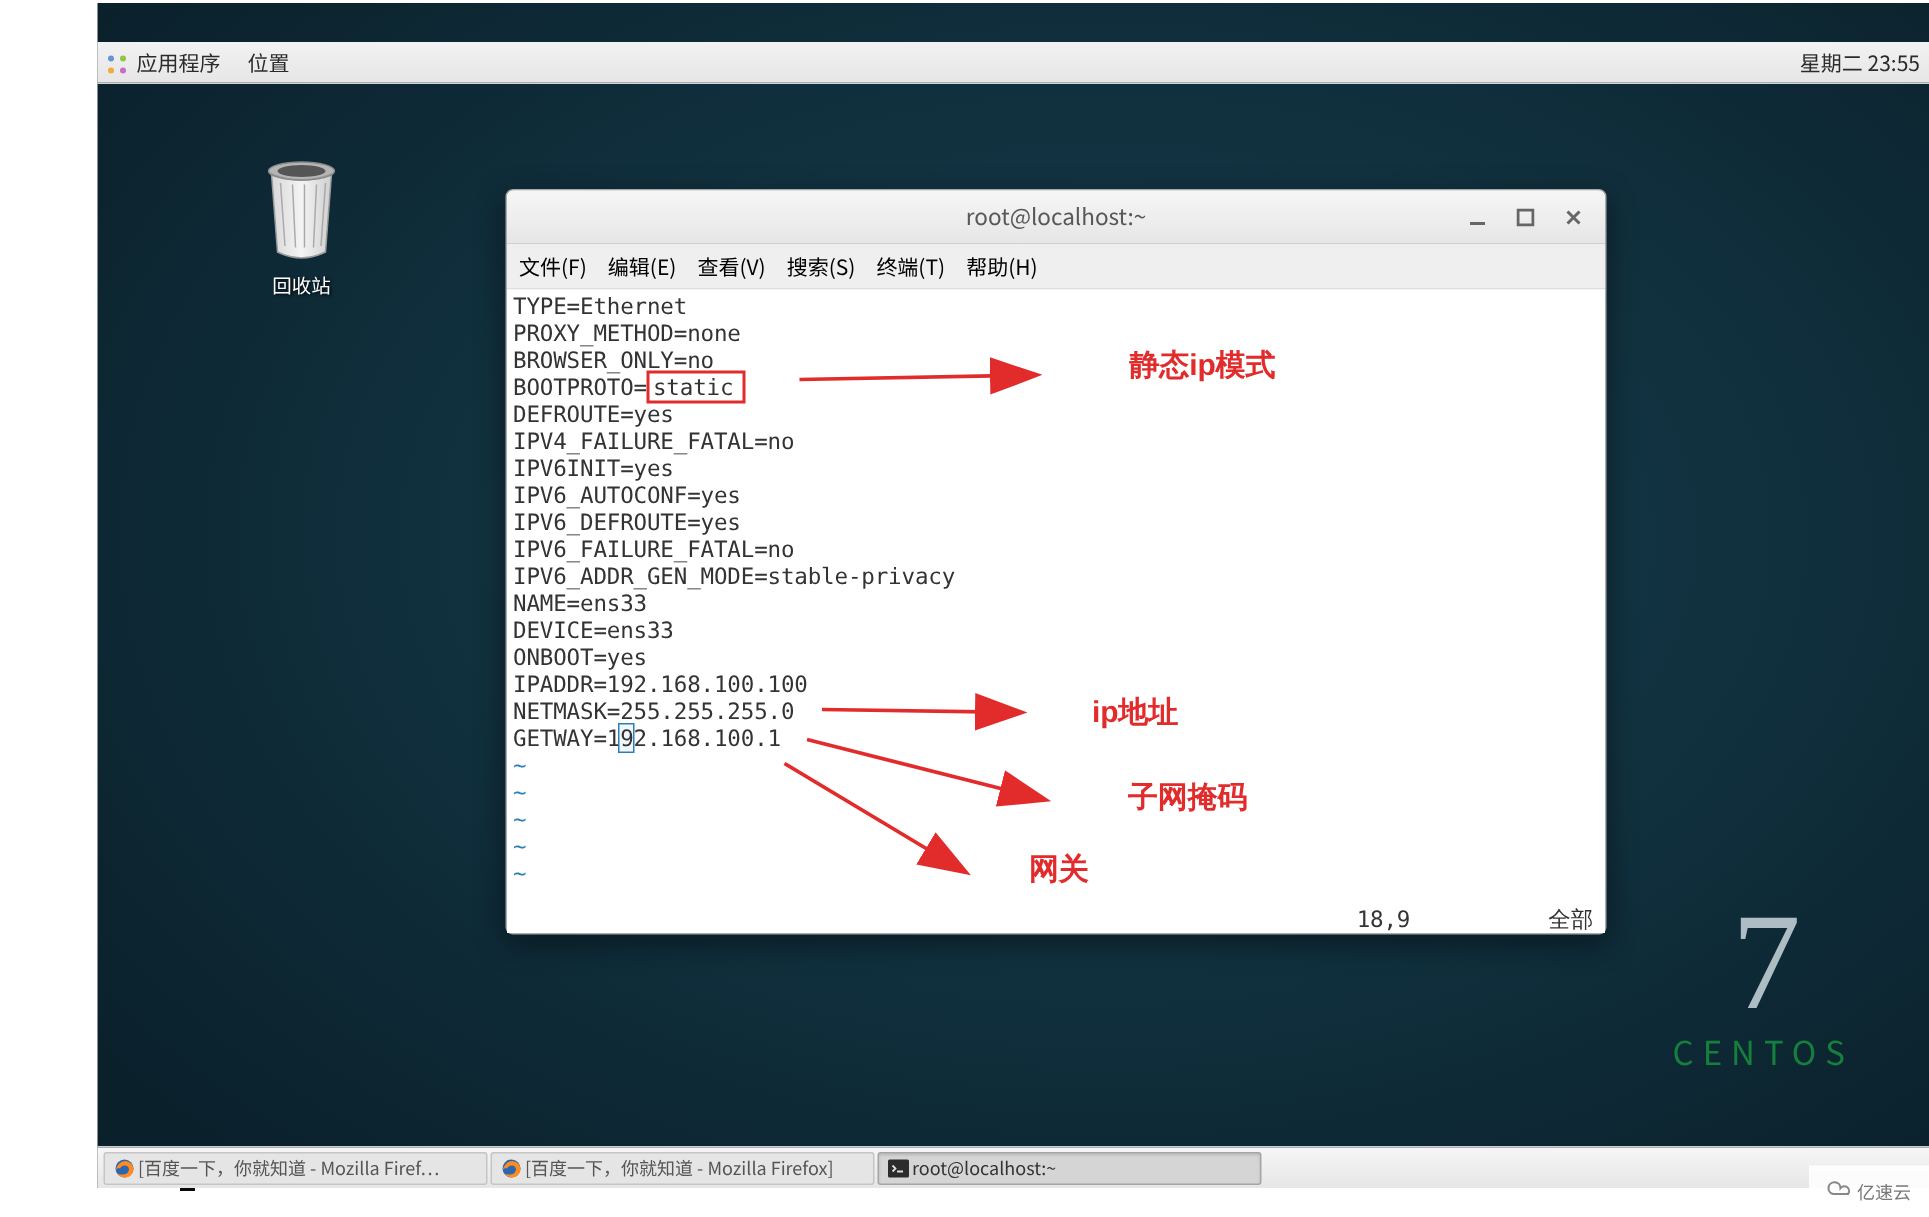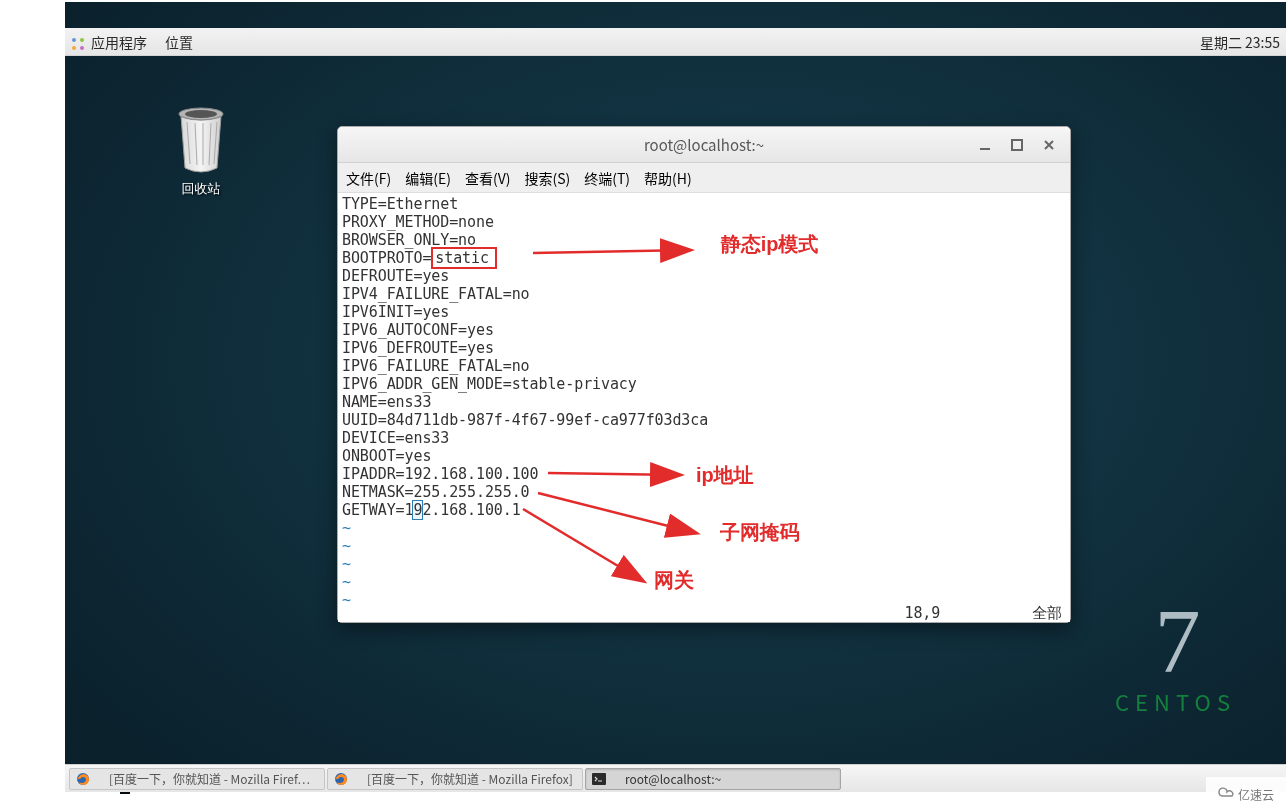--- a/index.html
+++ b/index.html
@@ -62,21 +62,21 @@
 .top-panel .apps-icon {
   width: 14px; height: 14px;
   margin-right: 6px;
   display: inline-block;
 }
 .top-panel .menu-item { margin-right: 18px; cursor: pointer; }
 .top-panel .clock { margin-left: auto; font-size: 14px; }
 
 .desktop-icons {
   position: absolute;
-  left: 100px; top: 102px; font-family: Liberation Serif, serif;
+  left: 100px; top: 102px;
 }
 .desktop-icon {
   width: 72px;
   text-align: center;
   color: #fff;
   font-size: 13px;
   text-shadow: 1px 1px 2px #000;
   margin-bottom: 48px;
   cursor: pointer;
 }
@@ -160,21 +160,21 @@
 }
 .status-line {
   position: absolute;
   bottom: 0; right: 6px;
   display: flex;
   gap: 92px;
   background: #fff;
   color: #333;
   padding-right: 2px;
 }
-.annotations { position: absolute; pointer-events: none; }
+.annotations { position: absolute; pointer-events: none; margin-left: 32px; }
 .anno-text {
   position: absolute;
   font-family: "Microsoft YaHei", sans-serif;
   font-size: 20px;
   font-weight: bold;
   color: #e22c2c;
 }
 svg.arrows { position: absolute; overflow: visible; }
 
 .bottom-panel {
@@ -191,21 +191,21 @@
 .task-item {
   height: 22px;
   min-width: 256px;
   max-width: 256px;
   background: #e5e5e5;
   border: 1px solid #c5c5c5;
   border-radius: 2px;
   display: flex;
   align-items: center;
   padding: 0 6px;
-  gap: 19px;
+  gap: 2px;
   font-size: 12px;
   color: #555;
   cursor: pointer;
   overflow: hidden;
   white-space: nowrap;
 }
 .task-item.active {
   background: #d5d5d5;
   border-color: #a5a5a5;
   color: #333;
@@ -310,21 +310,20 @@
       <div class="line">BROWSER_ONLY=no</div>
       <div class="line"><span>BOOTPROTO=</span><span class="redbox">static</span></div>
       <div class="line">DEFROUTE=yes</div>
       <div class="line">IPV4_FAILURE_FATAL=no</div>
       <div class="line">IPV6INIT=yes</div>
       <div class="line">IPV6_AUTOCONF=yes</div>
       <div class="line">IPV6_DEFROUTE=yes</div>
       <div class="line">IPV6_FAILURE_FATAL=no</div>
       <div class="line">IPV6_ADDR_GEN_MODE=stable-privacy</div>
       <div class="line">NAME=ens33</div>
-      <div class="line">UUID=84d711db-987f-4f67-99ef-ca977f03d3ca</div>
       <div class="line">DEVICE=ens33</div>
       <div class="line">ONBOOT=yes</div>
       <div class="line">IPADDR=192.168.100.100</div>
       <div class="line">NETMASK=255.255.255.0</div>
       <div class="line"><span>GETWAY=1</span><span class="cursor-box">9</span><span>2.168.100.1</span></div>
       <div class="line tilde">~</div>
       <div class="line tilde">~</div>
       <div class="line tilde">~</div>
       <div class="line tilde">~</div>
       <div class="line tilde">~</div>

